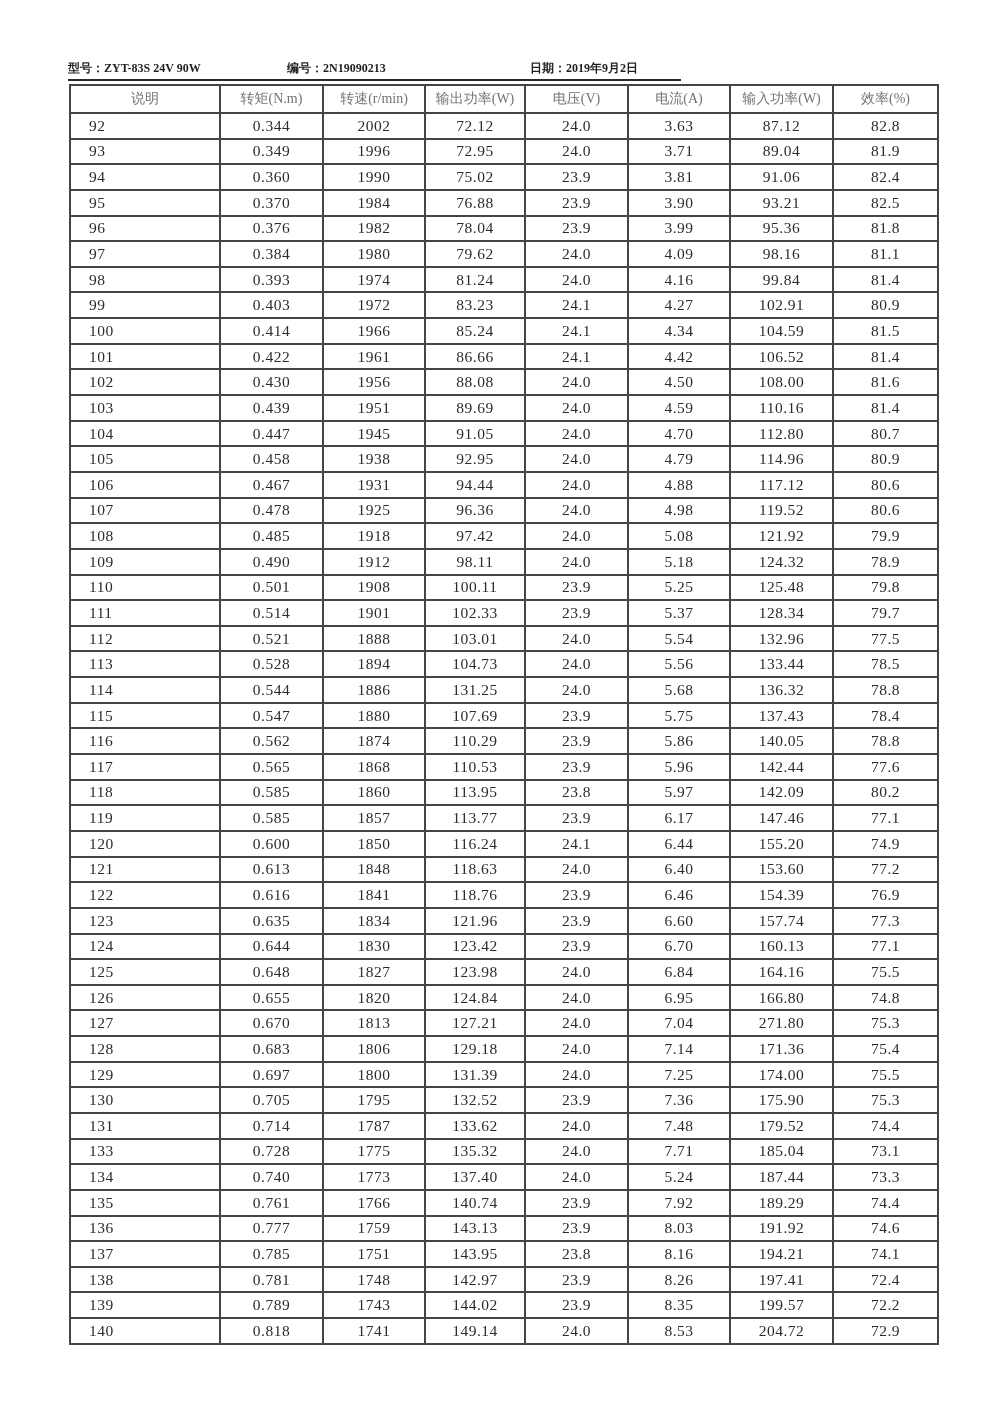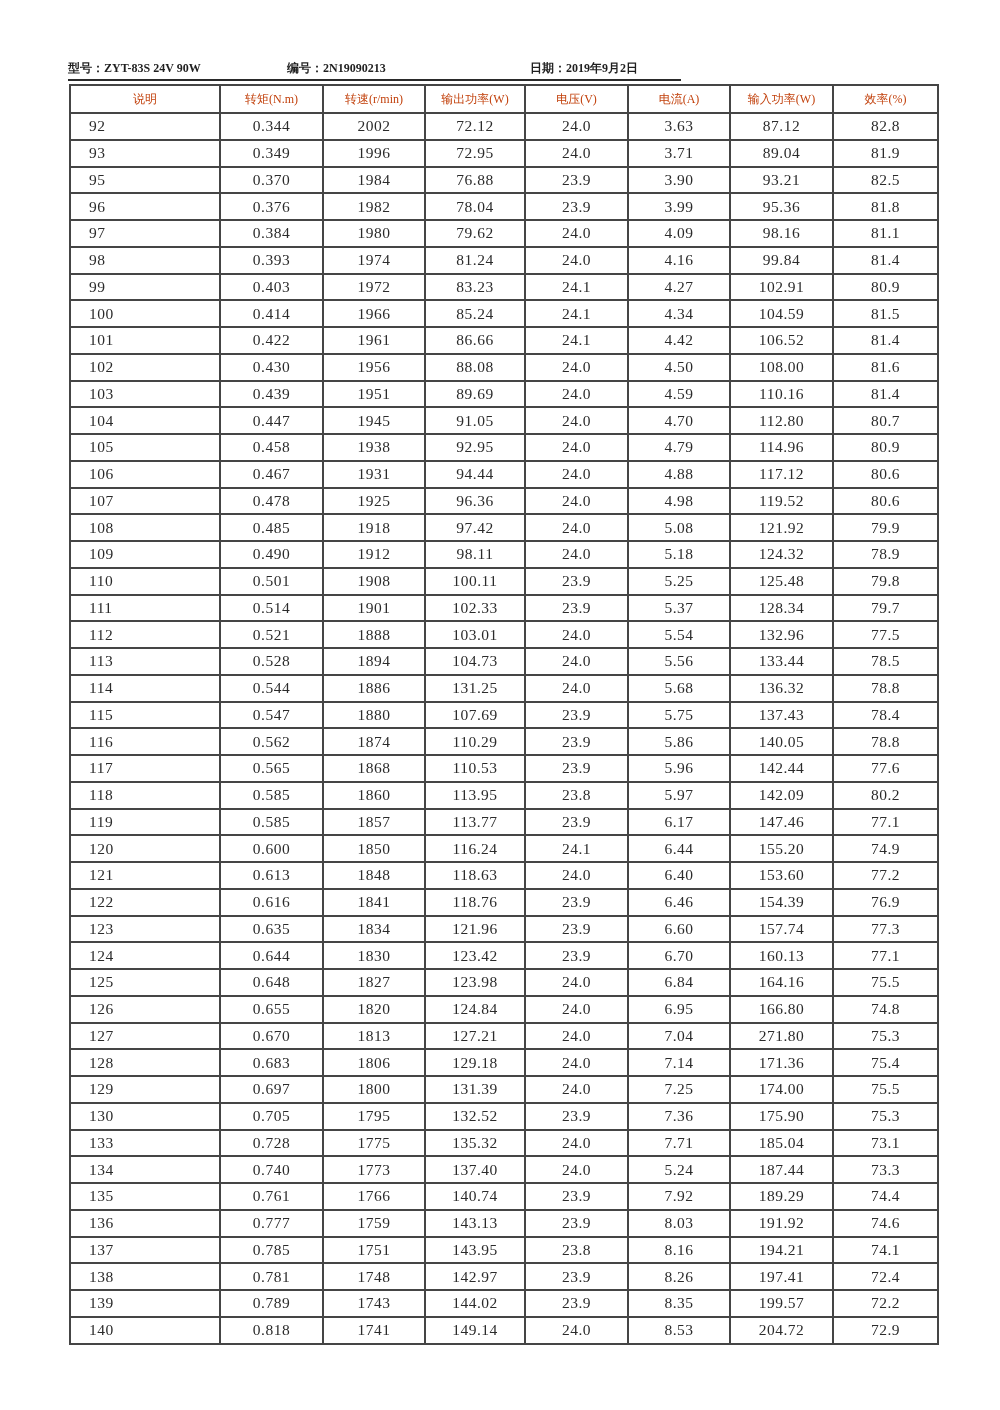--- a/index.html
+++ b/index.html
@@ -46,23 +46,23 @@
   table.report td {
     border: 2px solid #454545;
     padding: 0;
     font-weight: normal;
     text-align: center;
     vertical-align: middle;
     overflow: hidden;
     white-space: nowrap;
   }
   table.report th {
-    font-size: 12px;
+    font-size: 14px;
     height: 26px;
-    color: #c2410c;
+    color: #737373;
   }
   table.report td {
     font-size: 15.5px;
     color: #2b2b2b;
     letter-spacing: 0.5px;
   }
   table.report td.col-desc {
     text-align: left;
     padding-left: 18px;
     margin-left: 8px;
@@ -115,20 +115,30 @@
         <td class="col-desc">93</td>
         <td>0.349</td>
         <td>1996</td>
         <td>72.95</td>
         <td>24.0</td>
         <td>3.71</td>
         <td>89.04</td>
         <td>81.9</td>
       </tr>
       <tr>
+        <td class="col-desc">94</td>
+        <td>0.360</td>
+        <td>1990</td>
+        <td>75.02</td>
+        <td>23.9</td>
+        <td>3.81</td>
+        <td>91.06</td>
+        <td>82.4</td>
+      </tr>
+      <tr>
         <td class="col-desc">95</td>
         <td>0.370</td>
         <td>1984</td>
         <td>76.88</td>
         <td>23.9</td>
         <td>3.90</td>
         <td>93.21</td>
         <td>82.5</td>
       </tr>
       <tr>
@@ -475,20 +485,30 @@
         <td class="col-desc">130</td>
         <td>0.705</td>
         <td>1795</td>
         <td>132.52</td>
         <td>23.9</td>
         <td>7.36</td>
         <td>175.90</td>
         <td>75.3</td>
       </tr>
       <tr>
+        <td class="col-desc">131</td>
+        <td>0.714</td>
+        <td>1787</td>
+        <td>133.62</td>
+        <td>24.0</td>
+        <td>7.48</td>
+        <td>179.52</td>
+        <td>74.4</td>
+      </tr>
+      <tr>
         <td class="col-desc">133</td>
         <td>0.728</td>
         <td>1775</td>
         <td>135.32</td>
         <td>24.0</td>
         <td>7.71</td>
         <td>185.04</td>
         <td>73.1</td>
       </tr>
       <tr>

